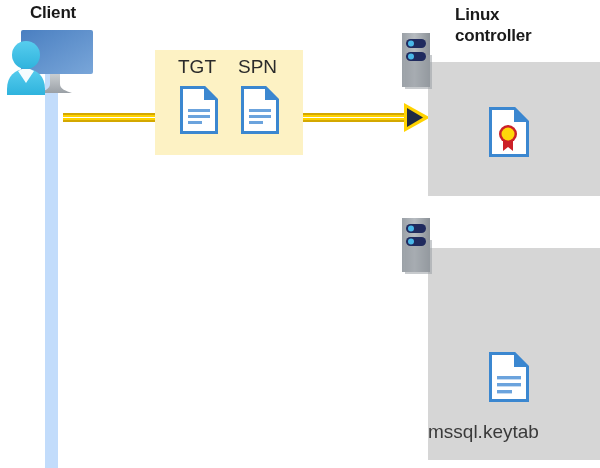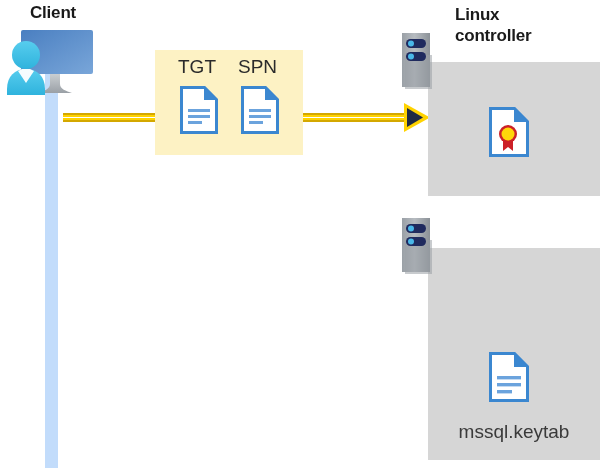--- a/index.html
+++ b/index.html
@@ -64,21 +64,21 @@
   
   .rack{position:absolute;width:30px;height:56px;}
   #dc-rack{left:402px;top:33px;}
   #linux-rack{left:402px;top:218px;}
 
   
   #cert-icon{left:489px;top:107px;width:40px;height:50px;}
   #sql-icon{left:487px;top:281px;width:44px;height:52px;}
   #keytab-icon{left:489px;top:352px;width:40px;height:50px;}
   #keytab-caption{
-    position:absolute;left:428px;top:421px;width:172px;text-align:center;
+    position:absolute;left:428px;top:421px;width:172px;
     font-size:19px;color:#3a3a3a;
   }
 </style>
 </head>
 <body>
 
 <div class="stage">
 
   <div class="title" id="client-title">Client</div>
 

